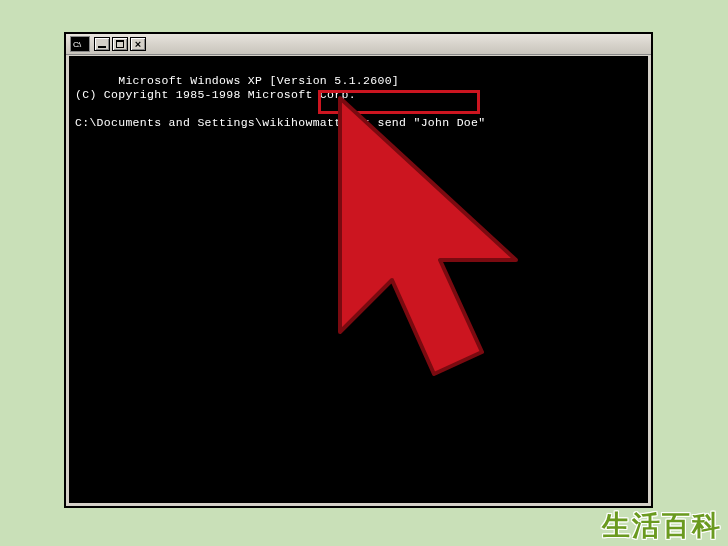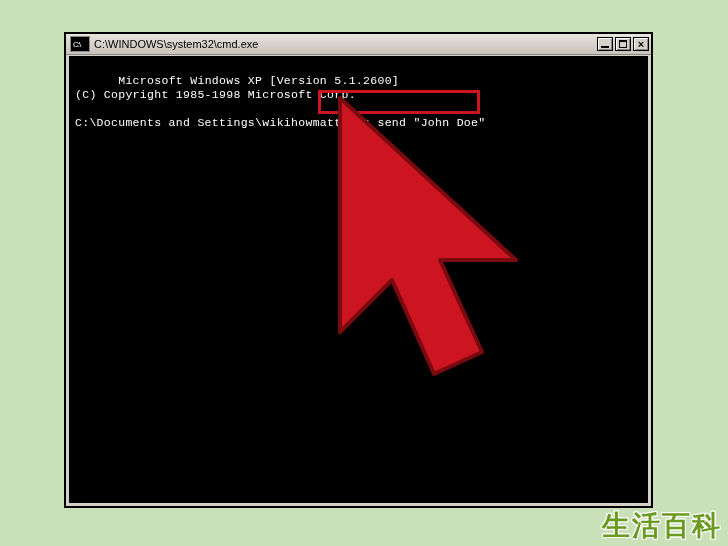--- a/index.html
+++ b/index.html
@@ -153,21 +153,20 @@
   }
 </style>
 </head>
 <body>
 
 <div class="stage">
 
   <div class="window">
     <div class="titlebar">
       <div class="app-icon">C:\</div>
-      <div class="title-text">C:\WINDOWS\system32\cmd.exe</div>
       <div class="ctrls">
         <div class="winbtn min"></div>
         <div class="winbtn max"></div>
         <div class="winbtn close">×</div>
       </div>
     </div>
 
     <div class="console">
       <span class="line">Microsoft Windows XP [Version 5.1.2600]</span>
 <span class="line">(C) Copyright 1985-1998 Microsoft Corp.</span>

